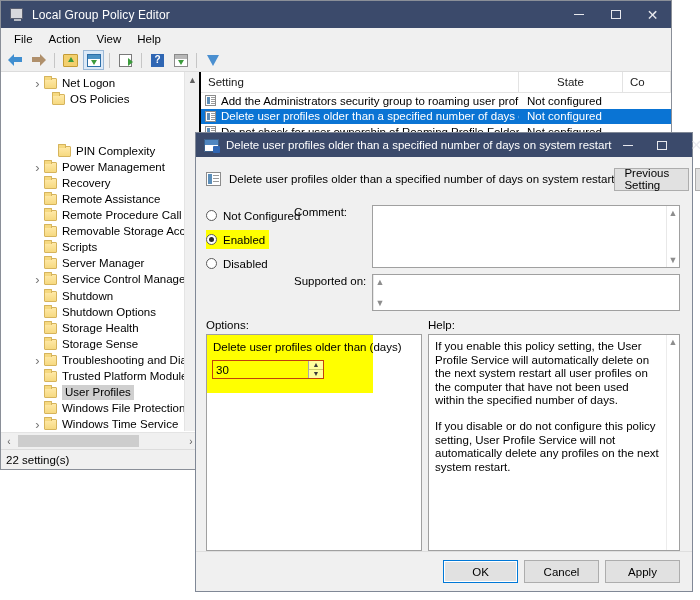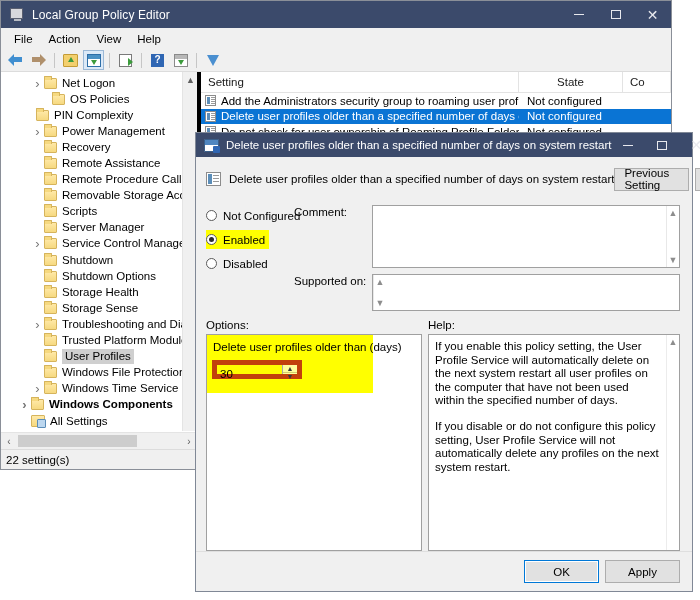--- a/index.html
+++ b/index.html
@@ -139,21 +139,21 @@
     flex: 1 1 auto;
     display: flex;
     min-height: 0;
     background: #ffffff;
   }
   
   #tree-pane {
     width: 200px;
     flex: 0 0 200px;
     background: #ffffff;
-    border-right: 4px solid #000000;
+    border-right: 2px solid #000000;
     display: flex;
     flex-direction: column;
     position: relative;
   }
   #tree-scroll {
     flex: 1 1 auto;
     overflow: hidden;
     position: relative;
     padding-top: 3px;
   }
@@ -381,23 +381,23 @@
   #options-highlight {
     position:absolute; left:0; top:0; width:166px; height:58px;
     background:#ffff00;
   }
   #opt-label {
     position:absolute; left:6px; top:6px;
     font-size:11.5px; white-space:nowrap;
   }
   #spin-wrap {
     position:absolute; left:5px; top:25px;
-    width:90px; height:19px;
+    width:112px; height:19px;
     background:#ffff00;
-    border:5px solid #c2410c;
+    border:1px solid #c2410c;
     display:flex;
   }
   #spin-value {
     flex:1 1 auto; padding:1px 3px;
     font-size:11.5px; line-height:16px;
     background:#ffff00;
   }
   #spin-buttons {
     width:15px; flex:0 0 15px;
     border-left:1px solid #a8a8a8;
@@ -513,21 +513,21 @@
               <span class="tw-right"></span>
             </span>
             <span class="folder"></span>
             <span class="label">Net Logon</span>
           </div>
           <div class="tree-row" style="padding-left: 38px;">
             <span class="twisty"></span>
             <span class="folder"></span>
             <span class="label">OS Policies</span>
           </div>
-          <div class="tree-row" style="padding-left: 22px;">
+          <div class="tree-row" style="padding-left: 44px; margin-top: 36px;">
             <span class="twisty"></span>
             <span class="folder"></span>
             <span class="label">PIN Complexity</span>
           </div>
           <div class="tree-row" style="padding-left: 30px;">
             <span class="twisty">
               <span class="tw-right"></span>
             </span>
             <span class="folder"></span>
             <span class="label">Power Management</span>
@@ -773,15 +773,16 @@
           <p>If you disable or do not configure this policy setting, User Profile Service will not automatically delete any profiles on the next system restart.</p>
         </div>
       <div id="help-vscroll">
         <span>▲</span>
       </div>
     </div>
   </div>
 
   <div id="dlg-footer">
     <div class="dlg-btn footer-btn" id="btn-ok">OK</div>
+    <div class="dlg-btn footer-btn" id="btn-cancel">Cancel</div>
     <div class="dlg-btn footer-btn" id="btn-apply">Apply</div>
   </div>
 </div>
 
 </body></html>

